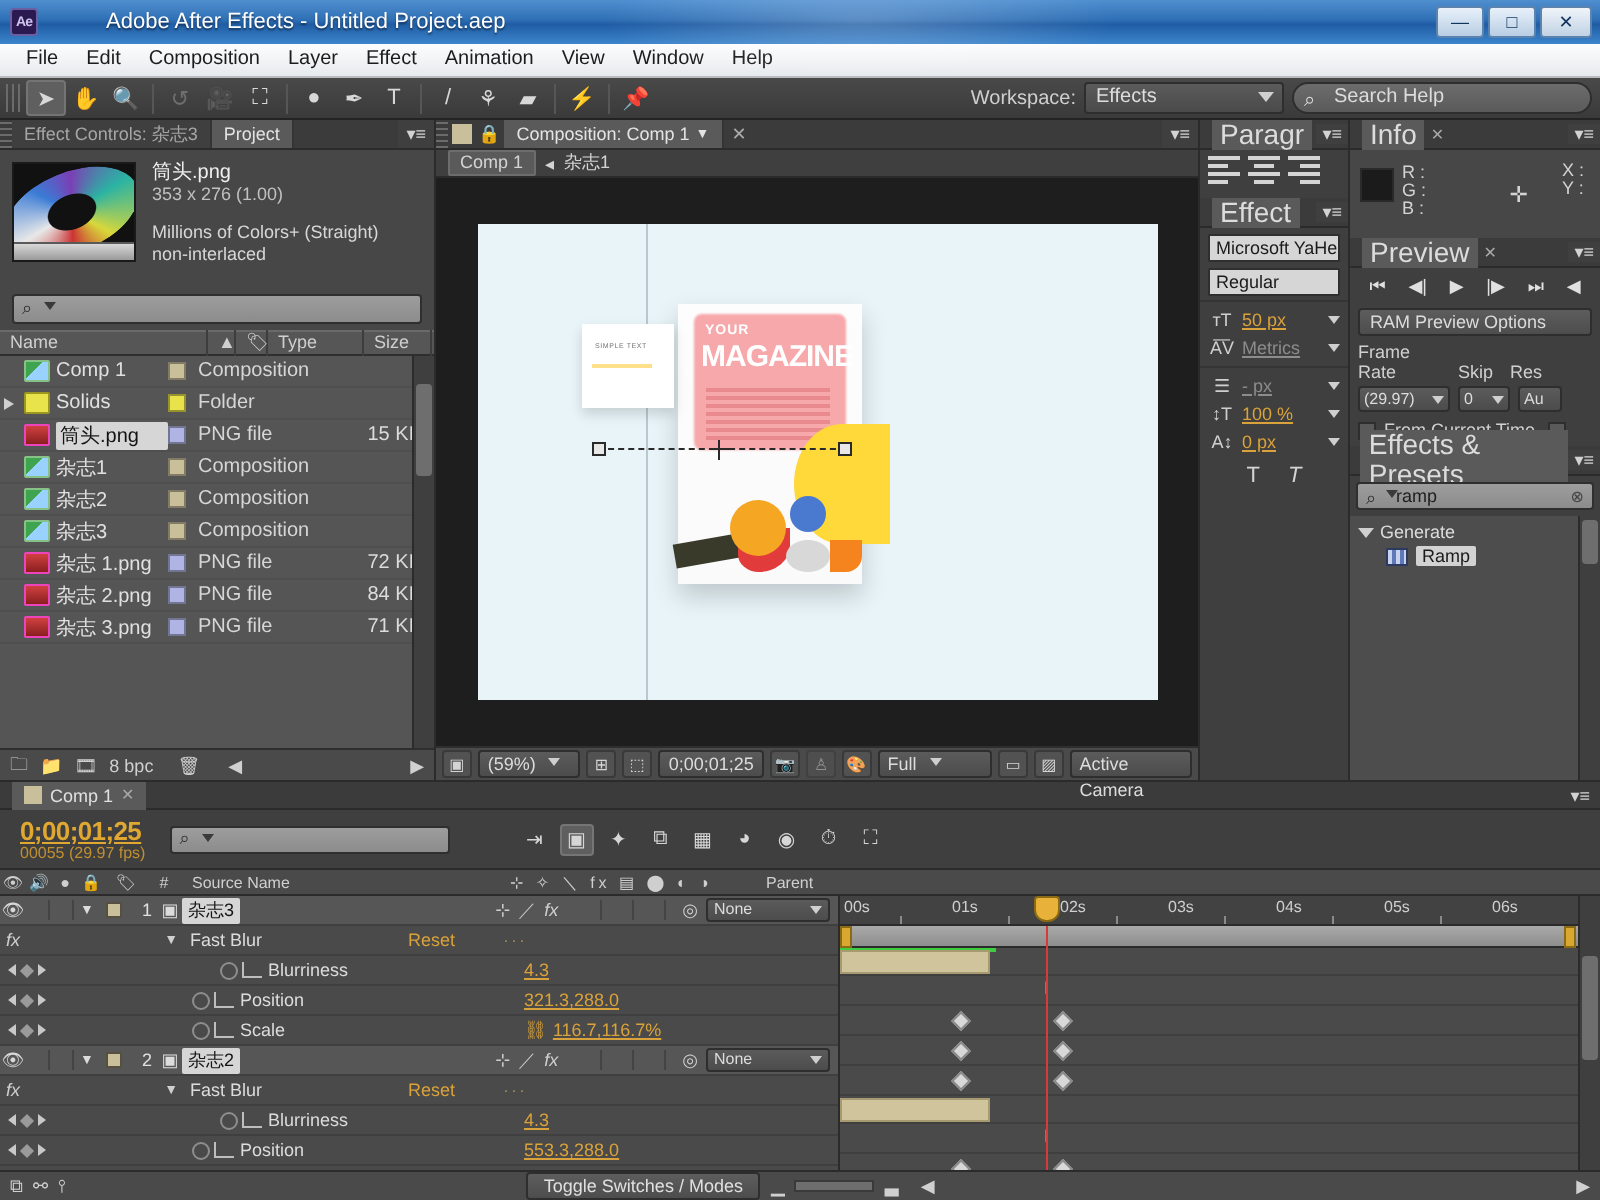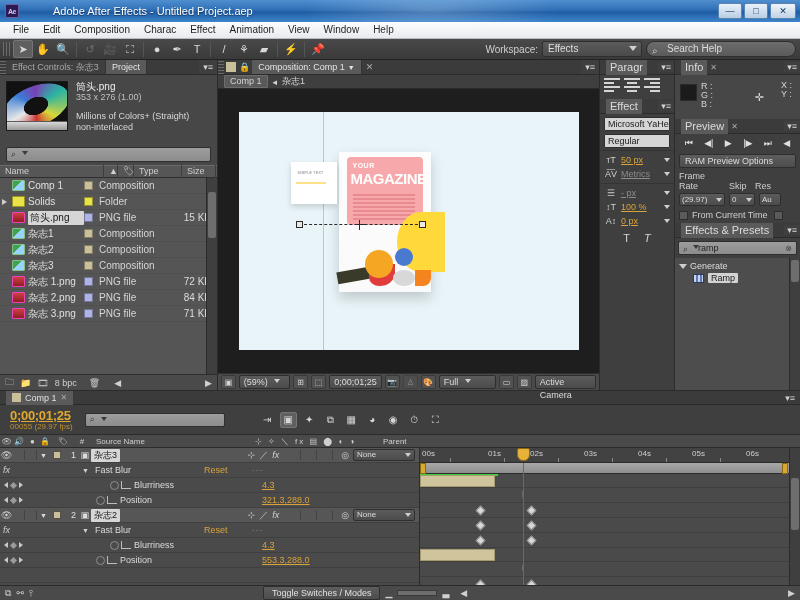--- a/index.html
+++ b/index.html
@@ -192,21 +192,21 @@
   .cbox .arr{display:inline-block;margin-left:4px;border-left:3px solid transparent;
     border-right:3px solid transparent;border-top:4px solid #cfcfcf;vertical-align:2px;}
   .cicon{width:15px;height:14px;display:flex;align-items:center;justify-content:center;
     background:#525252;border:1px solid #393939;border-radius:2px;font-size:8px;color:#d4d4d4;}
   
   #rightcol{ width:200px; display:flex; }
   #rc-left{ width:75px; display:flex;flex-direction:column; border-right:1px solid #2b2b2b;}
   #rc-right{ width:125px; display:flex;flex-direction:column;}
   .mini-tabs{height:15px;background:#3b3b3b;display:flex;align-items:center;
              border-bottom:1px solid #2b2b2b;}
-  .mini-tabs .t{background:#5a5a5a;color:#dcdcdc;font-size:11px;padding:0 4px;line-height:15px;}
+  .mini-tabs .t{background:#5a5a5a;color:#dcdcdc;font-size:14px;padding:0 4px;line-height:15px;}
   .mini-tabs .m{margin-left:auto;font-size:9px;padding:0 3px;color:#d2d2d2;background:#3f3f3f;}
   .prow2{display:flex;align-items:center;gap:4px;padding:3px 4px;}
   .align-ic{width:16px;height:14px;display:flex;flex-direction:column;justify-content:center;gap:2px;}
   .align-ic i{display:block;height:2px;background:#d4d4d4;}
   .field{background:#d6d6d6;border:1px solid #2f2f2f;color:#1a1a1a;font-size:9px;
          height:14px;line-height:12px;padding:0 3px;border-radius:1px;overflow:hidden;white-space:nowrap;}
   .charrow{display:flex;align-items:center;gap:3px;padding:2px 4px;font-size:9px;}
   .charrow .lbl{width:14px;color:#cfcfcf;font-size:9px;text-align:center;}
   .val-or{color:#d9a23a;text-decoration:underline;font-size:9px;}
   .val-gr{color:#8c8c8c;font-size:9px;text-decoration:underline;}
@@ -330,21 +330,21 @@
     <div class="wb">—</div>
     <div class="wb">□</div>
     <div class="wb close">✕</div>
   </div>
 </div>
 
 <div id="menubar">
   <div class="mi">File</div>
   <div class="mi">Edit</div>
   <div class="mi">Composition</div>
-  <div class="mi">Charac</div>
+  <div class="mi">Layer</div>
   <div class="mi">Effect</div>
   <div class="mi">Animation</div>
   <div class="mi">View</div>
   <div class="mi">Window</div>
   <div class="mi">Help</div>
 </div>
 
 <div id="toolbar">
   <div class="grip"></div>
   <div class="tool sel">➤</div>
@@ -836,20 +836,33 @@
           <span class="l"></span>
           <span class="d"></span>
           <span class="r"></span>
         </span>
         <span style="width:50px"></span>
         <span class="sw-stop"></span>
         <span class="graph-ic"></span>
         <span class="prop-name" style="width:142px">Position</span>
         <span class="prop-val">321.3,288.0</span>
       </div>
+      <div class="lrow">
+        <span class="kf-nav">
+          <span class="l"></span>
+          <span class="d"></span>
+          <span class="r"></span>
+        </span>
+        <span style="width:50px"></span>
+        <span class="sw-stop"></span>
+        <span class="graph-ic"></span>
+        <span class="prop-name" style="width:142px">Scale</span>
+        <span style="color:#d9a23a;margin-right:3px">⛓</span>
+        <span class="prop-val">116.7,116.7%</span>
+      </div>
 
       <div class="lrow layer">
         <span class="eye">👁</span>
         <span class="blank"></span>
           <span class="blank"></span>
         <span style="width:13px;text-align:center;font-size:7px">▼</span>
         <span class="sw-tl"></span>
         <span class="num">2</span>
         <span style="width:12px;text-align:center">▣</span>
         <span class="srcname">杂志2</span>
@@ -901,21 +914,21 @@
       <div class="lrow">
 
         <span style="width:50px"></span>
 
       </div>
     </div>
 
     <div id="tl-right">
       <div id="ruler">
         <span class="tk" style="left:2px">00s</span>
-        <span class="tk" style="left:68px">01s</span>
+        <span class="tk" style="left:56px">01s</span>
         <span class="tk" style="left:110px">02s</span>
         <span class="tk" style="left:164px">03s</span>
         <span class="tk" style="left:218px">04s</span>
         <span class="tk" style="left:272px">05s</span>
         <span class="tk" style="left:326px">06s</span>
         <span class="tm" style="left:30px"></span>
           <span class="tm" style="left:84px"></span>
         <span class="tm" style="left:138px"></span>
           <span class="tm" style="left:192px"></span>
         <span class="tm" style="left:246px"></span>

